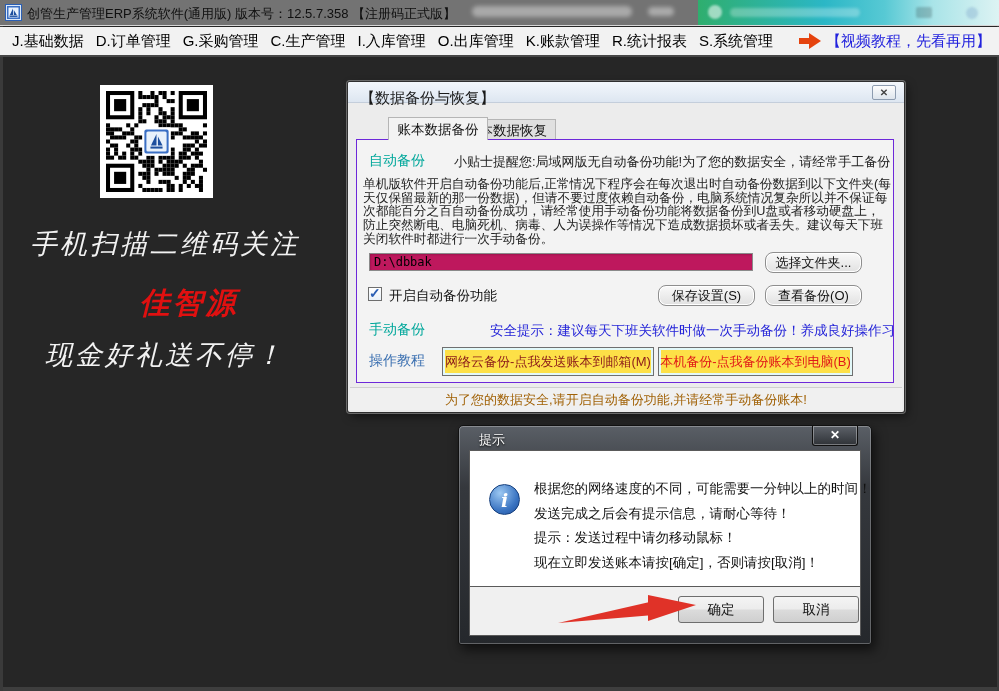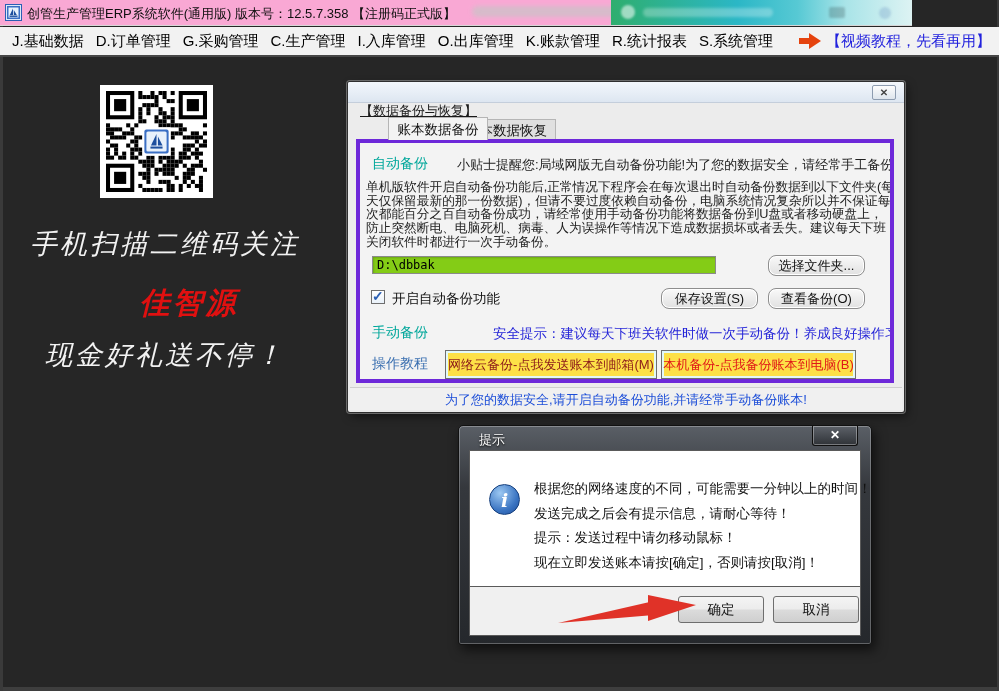--- a/index.html
+++ b/index.html
@@ -4,21 +4,21 @@
 <style>
   * { margin:0; padding:0; box-sizing:border-box; }
   html,body { background:#555; }
   .screen {
     position:relative; width:999px; height:691px; overflow:hidden;
     font-family:"Liberation Sans", sans-serif; background:#262626;
     box-shadow: inset 3px 0 0 #3a3a3a, inset -2px 0 0 #3a3a3a, inset 0 -4px 0 #3e3e3e;
   }
 
   
-  .titlebar { position:absolute; left:0; top:0; width:912px; height:26px; background:#f9a8d4; border-bottom:1px solid #d6d6d6; z-index:5; }
+  .titlebar { position:absolute; left:0; top:0; width:999px; height:26px; background:#737373; border-bottom:1px solid #d6d6d6; z-index:5; }
   .app-icon { position:absolute; left:5px; top:4px; width:17px; height:17px; }
   .title-text { position:absolute; left:27px; top:5px; font-size:13px; color:#101010; white-space:nowrap; }
   .ghost1 { position:absolute; left:472px; top:6px; width:160px; height:11px; background:#c6c6c6; border-radius:6px; filter:blur(2px); opacity:.65; }
   .ghost2 { position:absolute; left:648px; top:7px; width:26px; height:9px; background:#cfcfcf; border-radius:5px; filter:blur(2px); opacity:.6; }
   .bg-win { position:absolute; right:0; top:0; width:301px; height:25px;
     background:linear-gradient(90deg,#2fae6e 0%,#2bb7c6 42%,#57c9d4 62%,#a9e4e8 78%,#ddf3f3 100%); }
   .bg-win .dot { position:absolute; left:10px; top:5px; width:14px; height:14px; border-radius:50%; background:rgba(255,255,255,.55); filter:blur(1px); }
   .bg-win .bar { position:absolute; left:32px; top:8px; width:130px; height:9px; background:rgba(255,255,255,.28); border-radius:5px; filter:blur(1.5px); }
   .bg-win .xg  { position:absolute; left:218px; top:7px; width:16px; height:11px; background:rgba(0,0,0,.18); border-radius:2px; filter:blur(1px); }
   .bg-win .plus{ position:absolute; left:268px; top:7px; width:12px; height:12px; border-radius:50%; background:rgba(120,160,200,.35); filter:blur(1px); }
@@ -39,58 +39,58 @@
   .promo-scan  { top:226px; color:#f2f2f2; font-size:27px; }
   .promo-brand { top:283px; color:#e01010; font-size:30px; font-weight:bold;padding-left:48px; }
   .promo-gift  { top:337px; color:#f2f2f2; font-size:27px; }
   .annotation { position:absolute; left:103px; top:503px; width:340px; color:#cd4b45; font-size:19px; line-height:28px; z-index:2; }
 
   
   .dlg1 { position:absolute; left:348px; top:82px; width:556px; height:330px; background:#ececec;
     border-radius:2px; box-shadow:0 0 0 1px #2f2f2f, 0 0 0 2px #6a6a6a, 3px 4px 10px rgba(0,0,0,.55); z-index:3; }
   .dlg1-titlebar { position:absolute; left:0; top:0; width:100%; height:21px;
     background:linear-gradient(#f3f7fc,#dde6f1); border-bottom:1px solid #c4cedb; border-radius:2px 2px 0 0; }
-  .dlg1-title { position:absolute; left:12px; top:20px; font-size:13px; color:#1a1a1a;text-decoration:underline; }
+  .dlg1-title { position:absolute; left:12px; top:7px; font-size:15px; color:#1a1a1a; }
   .dlg1-close { position:absolute; right:8px; top:3px; width:24px; height:15px; text-align:center;
     background:linear-gradient(#fdfdfd,#dee5ed); border:1px solid #8d9cb0; border-radius:2px;
     font-size:10px; font-weight:bold; color:#444; line-height:13px; cursor:pointer; }
   .tab { position:absolute; font-size:13.5px; text-align:center; cursor:pointer; color:#111; }
   .tab.active { left:8px; top:35px; width:100px; height:23px; line-height:23px; background:#f3f3f3;
     border:1px solid #b5b5b5; border-bottom:none; z-index:2;margin-left:32px; }
   .tab.inactive { left:109px; top:37px; width:99px; height:21px; line-height:21px; background:#e0e0e0;
     border:1px solid #b5b5b5; border-bottom:none; }
   .panel { position:absolute; left:8px; top:57px; width:538px; height:244px; background:#f3f3f3;
-    border:4px solid #6d28d9; overflow:hidden; }
+    border:1px solid #6d28d9; overflow:hidden; }
   .lbl-teal { position:absolute; color:#00a79b; font-size:14px; white-space:nowrap; }
   .lbl-auto { left:12px; top:12px; }
   .lbl-manual { left:12px; top:181px; }
   .tip { position:absolute; left:97px; top:13px; font-size:13px; color:#222; white-space:nowrap; }
   .para { position:absolute; left:6px; top:38px; width:528px; font-size:12.7px; line-height:13.7px; color:#222; }
-  .path-input { position:absolute; left:12px; top:113px; width:344px; height:18px; background:#84cc16;
+  .path-input { position:absolute; left:12px; top:113px; width:384px; height:18px; background:#be185d;
     border:1px solid #8a8a8a; box-shadow:inset 1px 1px 2px rgba(0,0,0,.18);
     font:12px "DejaVu Sans Mono", monospace; color:#000; padding:1px 4px; }
   .btn-classic { position:absolute; background:linear-gradient(#f9f9f9,#e1e1e1); border:1px solid #8e8e8e;
     border-radius:8px; box-shadow:inset 0 0 0 1px #fff; font-size:13px; color:#111; cursor:pointer;
     font-family:"Liberation Sans", sans-serif; }
   .btn-choose { left:408px; top:112px; width:97px; height:21px; }
   .btn-save { left:301px; top:145px; width:97px; height:21px; }
   .btn-view { left:408px; top:145px; width:97px; height:21px; }
   .checkbox { position:absolute; left:11px; top:147px; width:14px; height:14px;
     background:linear-gradient(#fff,#e9f1f9); border:1px solid #6e6e6e; cursor:pointer; }
   .chk { position:absolute; left:0; top:-3px; color:#2b5fb4; font-weight:bold; font-size:14px; }
   .chk-label { position:absolute; left:32px; top:147px; font-size:13.5px; color:#111; }
   .safety { position:absolute; left:133px; top:182px; font-size:13.5px; color:#2424d8; white-space:nowrap; }
   .lbl-tut { position:absolute; left:12px; top:212px; color:#3a6fb0; font-size:14px; }
   .btn-cyan { position:absolute; top:207px; height:29px; background:#fde047; border:1px solid #6f6f6f;
     box-shadow:inset 0 0 0 2px #e2f8f9; font-size:13px; cursor:pointer; white-space:nowrap;
     font-family:"Liberation Sans", sans-serif; }
   .btn-cloud { left:85px; width:212px; color:#8b1a1a; }
   .btn-local { left:301px; width:195px; color:#e01818; }
   .dlg1-footer { position:absolute; left:2px; right:2px; bottom:2px; height:23px; background:#f0f0f0;
-    border-top:1px solid #cfcfcf; text-align:center; font-size:13px; color:#1d4ed8; line-height:23px; }
+    border-top:1px solid #cfcfcf; text-align:center; font-size:13px; color:#a16207; line-height:23px; }
 
   
   .dlg2 { position:absolute; left:458px; top:425px; width:414px; height:220px;
     background:linear-gradient(#5a5f66,#35383d 28%,#25282c); border:1px solid #111;
     border-radius:5px 5px 3px 3px; box-shadow:inset 0 0 0 1px rgba(255,255,255,.28), 3px 5px 12px rgba(0,0,0,.6); z-index:4; }
   .dlg2-title { position:absolute; left:20px; top:5px; color:#fff; font-size:13px; text-shadow:0 1px 2px #000; }
   .dlg2-close { position:absolute; right:13px; top:0; width:46px; height:20px;
     background:linear-gradient(#5d6269,#2f3237); border:1px solid #0e0e0e; border-top:none;
     border-radius:0 0 3px 3px; box-shadow:inset 0 0 0 1px rgba(255,255,255,.35);
     color:#fff; text-align:center; font-size:12px; font-weight:bold; line-height:18px; cursor:pointer; }

